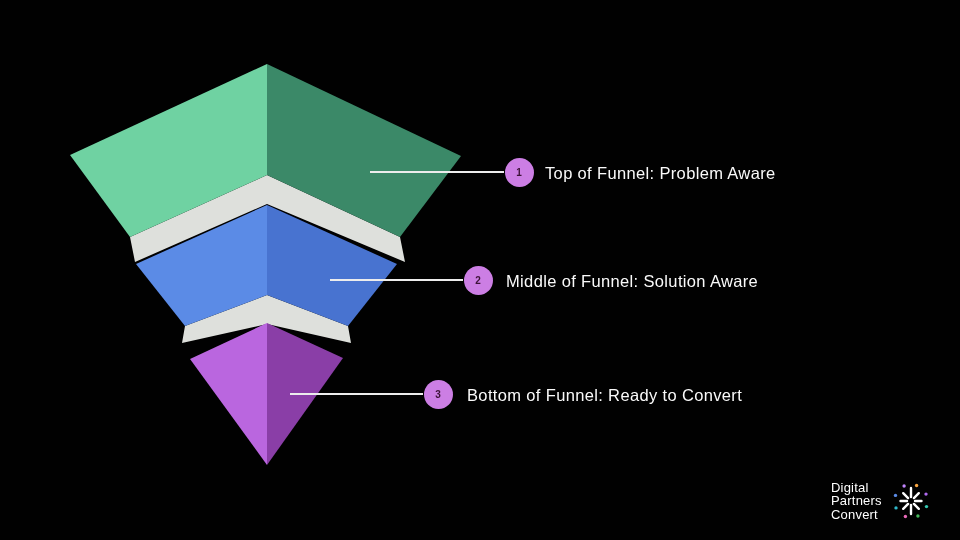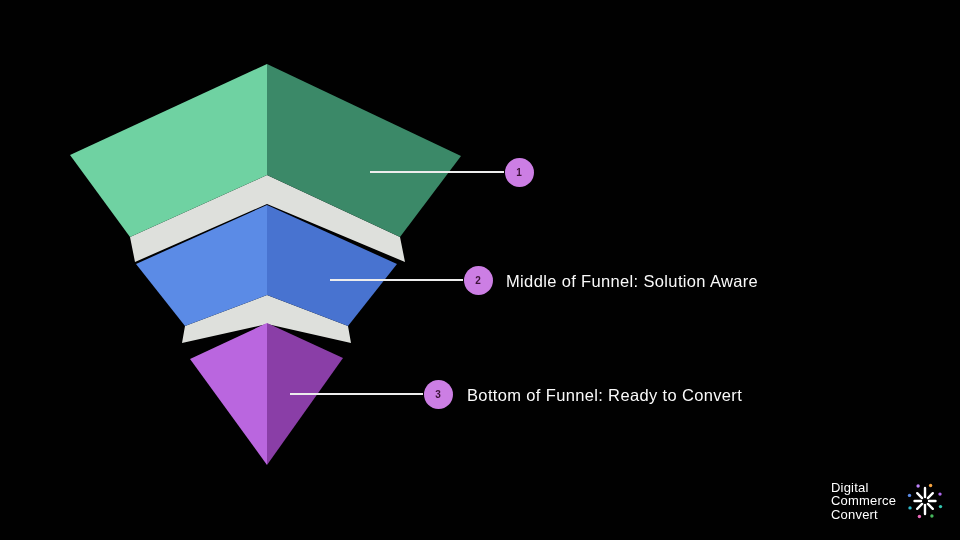--- a/index.html
+++ b/index.html
@@ -72,27 +72,28 @@
   <div class="callout-num" style="left:504.5px;top:157.5px;">
     <span>1</span>
   </div>
   <div class="callout-num" style="left:463.5px;top:265.5px;">
     <span>2</span>
   </div>
   <div class="callout-num" style="left:423.5px;top:379.5px;">
     <span>3</span>
   </div>
 
+  <div class="callout-label" style="left:545px;top:173px;">Top of Funnel: Problem Aware</div>
   <div class="callout-label" style="left:506px;top:281px;">Middle of Funnel: Solution Aware</div>
   <div class="callout-label" style="left:467px;top:395px;">Bottom of Funnel: Ready to Convert</div>
 
   <div class="logo">
     <div class="logo-text">
       <div>Digital</div>
-      <div>Commerce</div>
+      <div>Partners</div>
       <div>Convert</div>
     </div>
     <svg class="logo-star" width="40" height="44" viewBox="-20 -22 40 44" aria-hidden="true">
       <g stroke="#ffffff" stroke-width="2.4" stroke-linecap="round">
         <line x1="0" y1="-4" x2="0" y2="-13"></line>
         <line x1="0" y1="4" x2="0" y2="13"></line>
         <line x1="-4" y1="0" x2="-10.5" y2="0"></line>
         <line x1="4" y1="0" x2="10.5" y2="0"></line>
         <line x1="-2.9" y1="-2.9" x2="-7.8" y2="-7.8"></line>
         <line x1="2.9" y1="-2.9" x2="7.8" y2="-7.8"></line>

